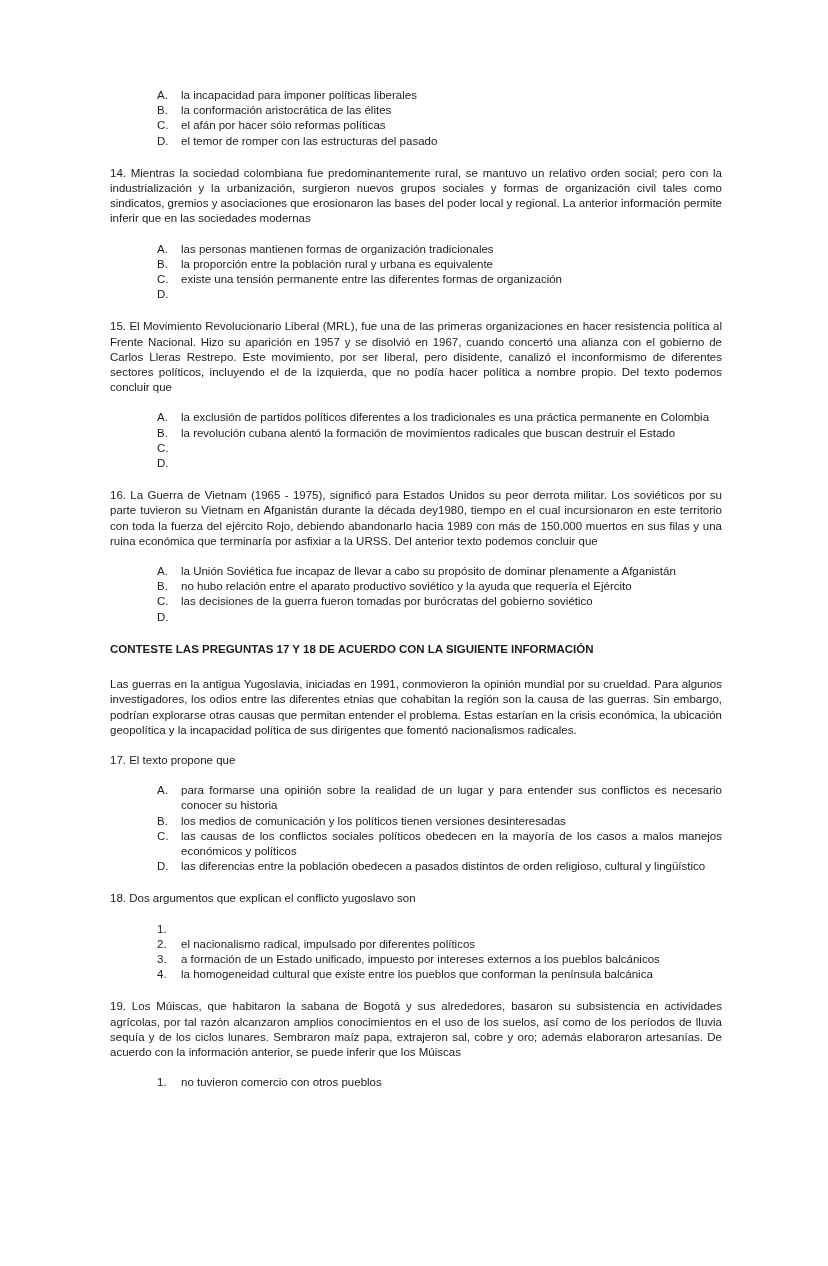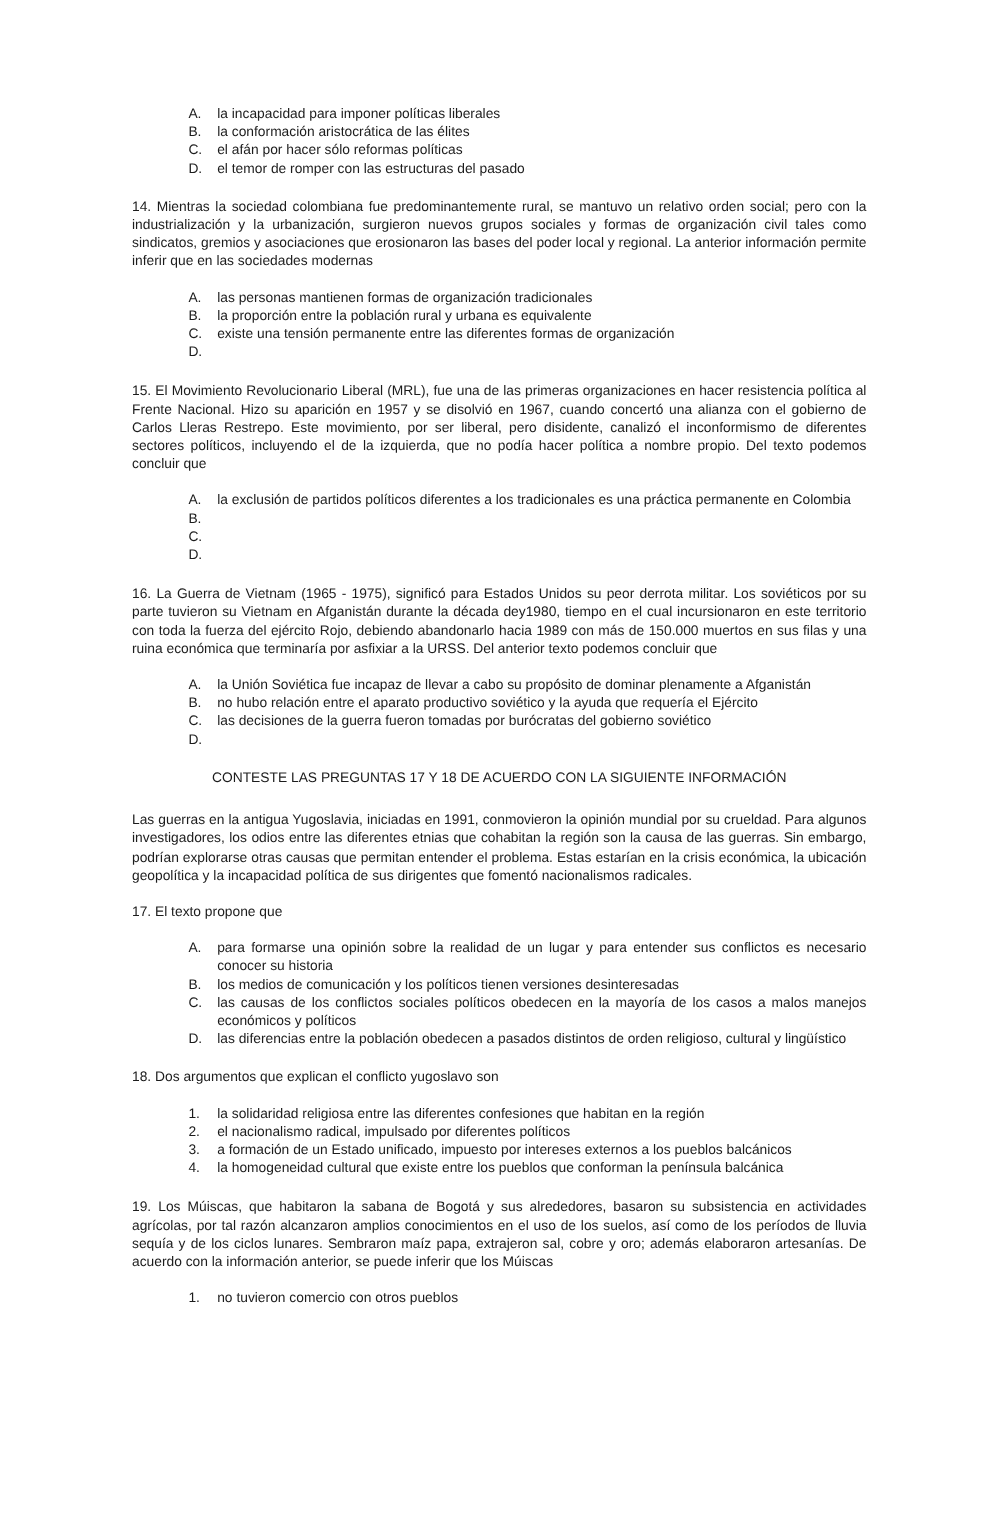--- a/index.html
+++ b/index.html
@@ -28,22 +28,21 @@
   .opt-marker {
     flex: 0 0 24px;
     width: 24px;
   }
   .opt-text {
     flex: 1;
     text-align: justify;
     white-space: pre-line;
   }
   .heading {
-    text-align: center;
-    font-weight: normal;
+    font-weight: bold;
     margin: 6px 0 20px 0;
   }
 </style>
 </head>
 <body>
 
 <div class="page">
 
   <div class="options">
     <div class="opt">
@@ -84,20 +83,21 @@
   </div>
 
   <p class="para">15. El Movimiento Revolucionario Liberal (MRL), fue una de las primeras organizaciones en hacer resistencia política al Frente Nacional. Hizo su aparición en 1957 y se disolvió en 1967, cuando concertó una alianza con el gobierno de Carlos Lleras Restrepo. Este movimiento, por ser liberal, pero disidente, canalizó el inconformismo de diferentes sectores políticos, incluyendo el de la izquierda, que no podía hacer política a nombre propio. Del texto podemos concluir que</p>
   <div class="options">
     <div class="opt">
       <span class="opt-marker">A.</span>
       <span class="opt-text">la exclusión de partidos políticos diferentes a los tradicionales es una práctica permanente en Colombia</span>
     </div>
     <div class="opt">
       <span class="opt-marker">B.</span>
+      <span class="opt-text">la revolución cubana alentó la formación de movimientos radicales que buscan destruir el Estado</span>
     </div>
     <div class="opt">
       <span class="opt-marker">C.</span>
     </div>
     <div class="opt">
       <span class="opt-marker">D.</span>
     </div>
   </div>
 
   <p class="para">16. La Guerra de Vietnam (1965 - 1975), significó para Estados Unidos su peor derrota militar. Los soviéticos por su parte tuvieron su Vietnam en Afganistán durante la década dey1980, tiempo en el cual incursionaron en este territorio con toda la fuerza del ejército Rojo, debiendo abandonarlo hacia 1989 con más de 150.000 muertos en sus filas y una ruina económica que terminaría por asfixiar a la URSS. Del anterior texto podemos concluir que</p>
@@ -140,21 +140,20 @@
     <div class="opt">
       <span class="opt-marker">D.</span>
       <span class="opt-text">las diferencias entre la población obedecen a pasados distintos de orden religioso, cultural y lingüístico</span>
     </div>
   </div>
 
   <p class="para">18. Dos argumentos que explican el conflicto yugoslavo son</p>
   <div class="options">
     <div class="opt">
       <span class="opt-marker">1.</span>
-      <span class="opt-text">la solidaridad religiosa entre las diferentes confesiones que habitan en la región</span>
     </div>
     <div class="opt">
       <span class="opt-marker">2.</span>
       <span class="opt-text">el nacionalismo radical, impulsado por diferentes políticos</span>
     </div>
     <div class="opt">
       <span class="opt-marker">3.</span>
       <span class="opt-text">a formación de un Estado unificado, impuesto por intereses externos a los pueblos balcánicos</span>
     </div>
     <div class="opt">

